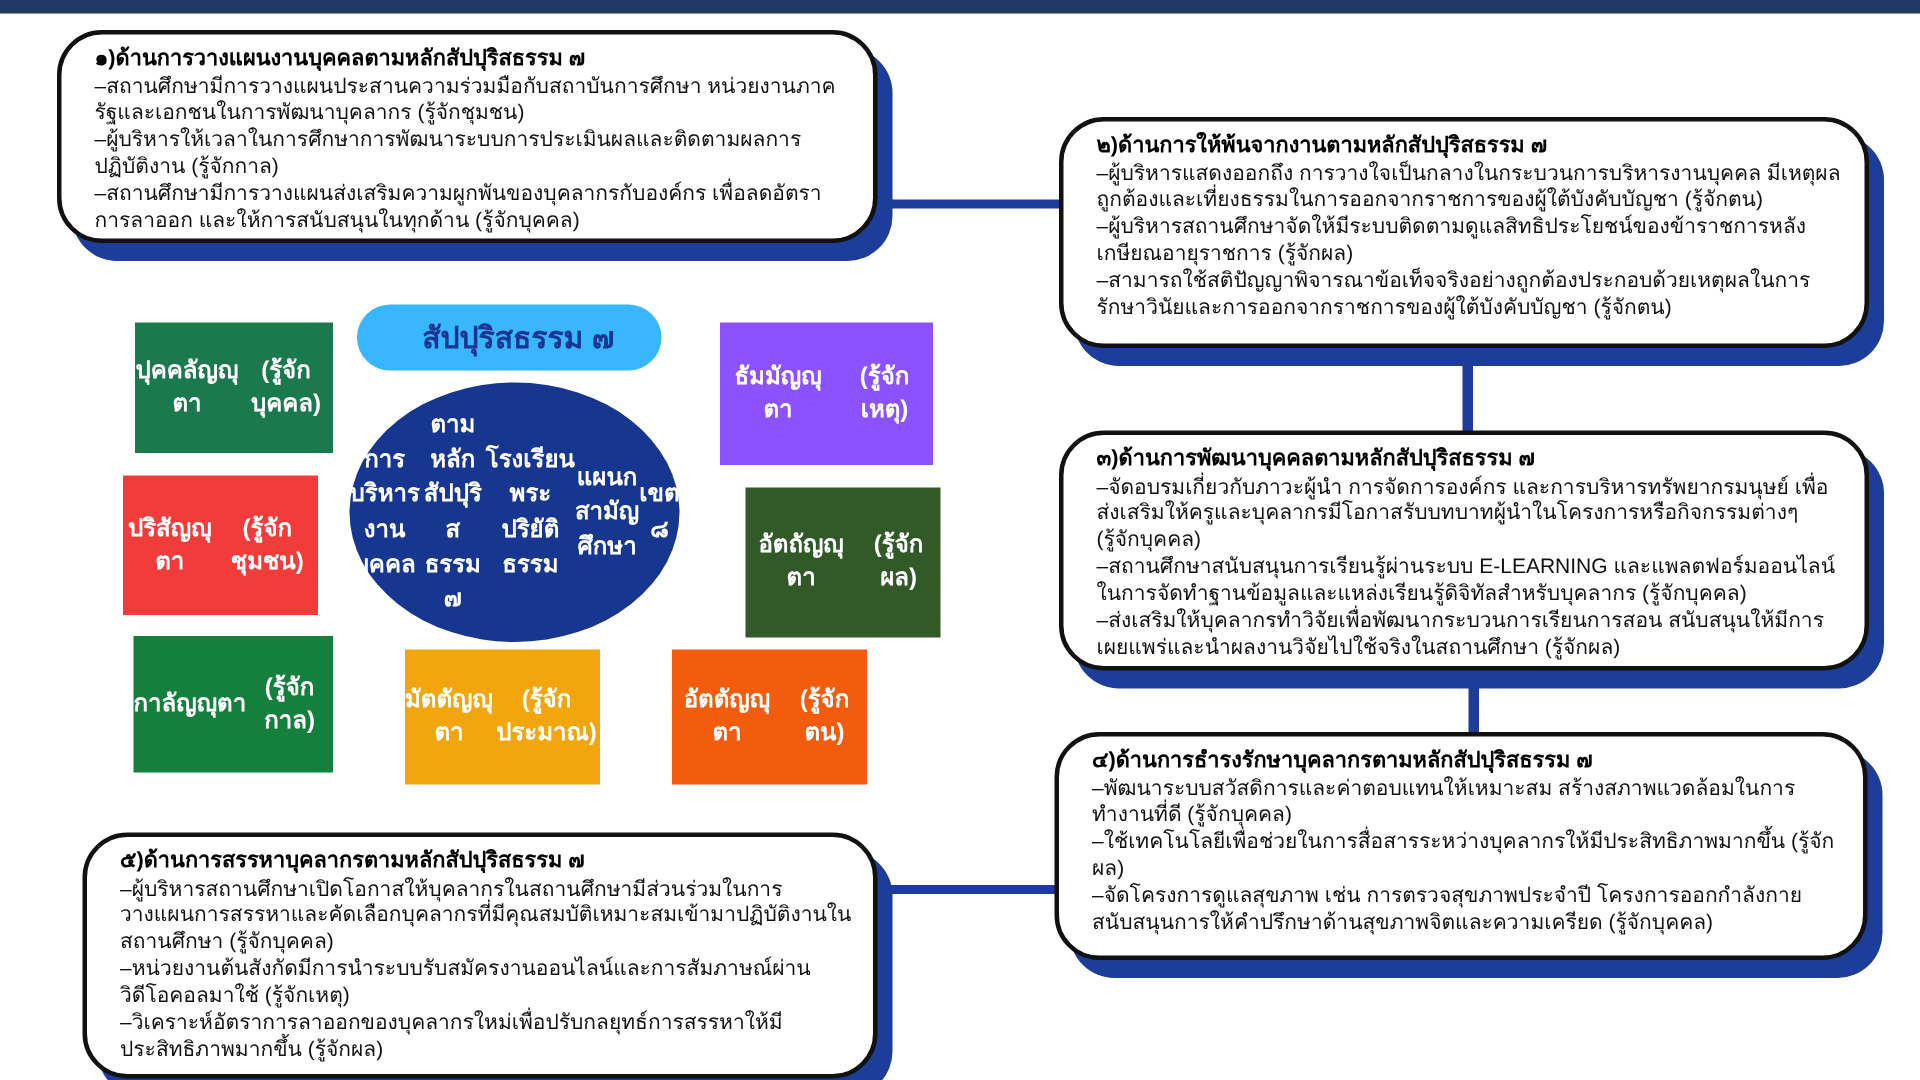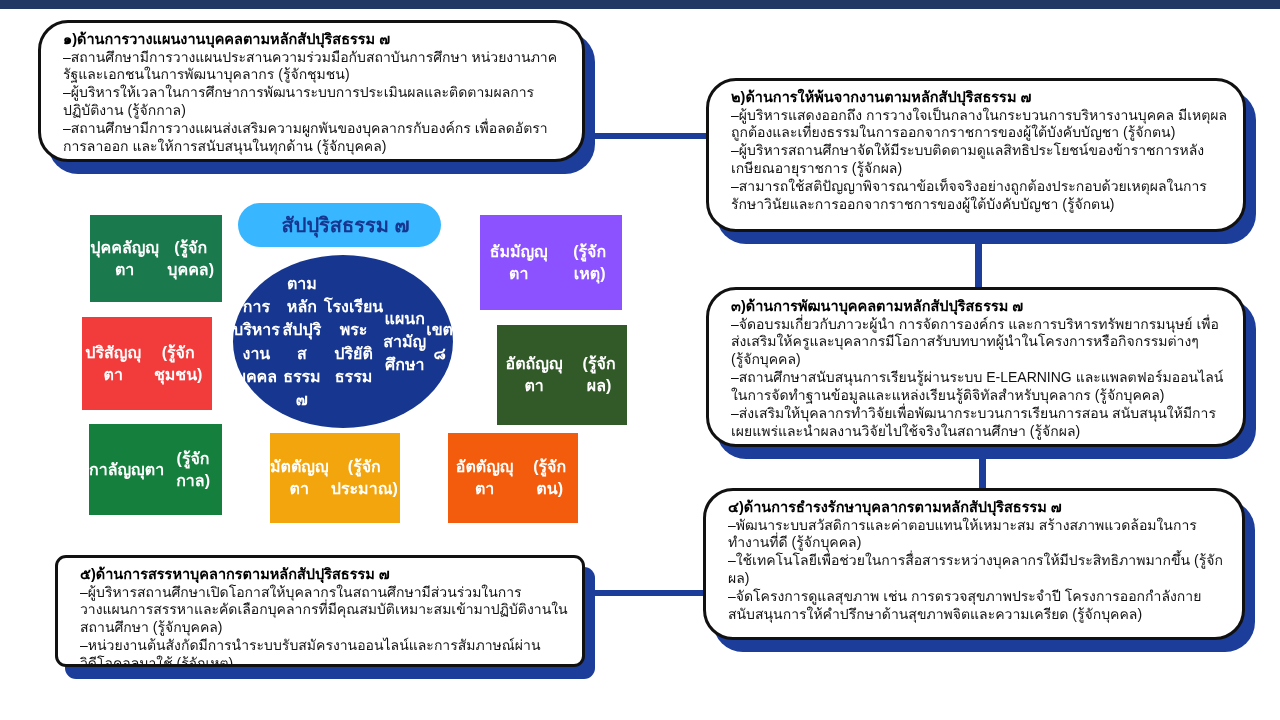--- a/index.html
+++ b/index.html
@@ -19,21 +19,21 @@
            flex-direction:row;align-items:center;justify-content:center;text-align:center;
            font-weight:bold;font-size:16px;line-height:1.45;}
   .pbox{position:absolute;z-index:2;display:flex;flex-direction:row;align-items:center;
         justify-content:center;text-align:center;color:#ffffff;font-weight:bold;
         font-size:16px;line-height:1.35;}
   
   #c1{left:38px;top:20px;width:547px;height:142px;}
   #c2{left:706px;top:78px;width:540px;height:154px;}
   #c3{left:706px;top:287px;width:540px;height:160px;}
   #c4{left:703px;top:488px;width:542px;height:152px;}
-  #c5{left:55px;top:555px;width:530px;height:112px;border-radius:11px;}
+  #c5{left:55px;top:555px;width:530px;height:164px;}
   
   #k1{left:575px;top:133px;width:140px;height:6px;}
   #k2{left:975px;top:235px;width:7px;height:60px;}
   #k3{left:979px;top:440px;width:7px;height:55px;}
   #k4{left:575px;top:590px;width:135px;height:6px;}
   
   #pill{left:238px;top:203px;width:203px;height:44px;}
   #circle{left:233px;top:255px;width:220px;height:173px;}
   #p1{left:90px;top:215px;width:132px;height:87px;}
   #p2{left:480px;top:215px;width:142px;height:95px;}

